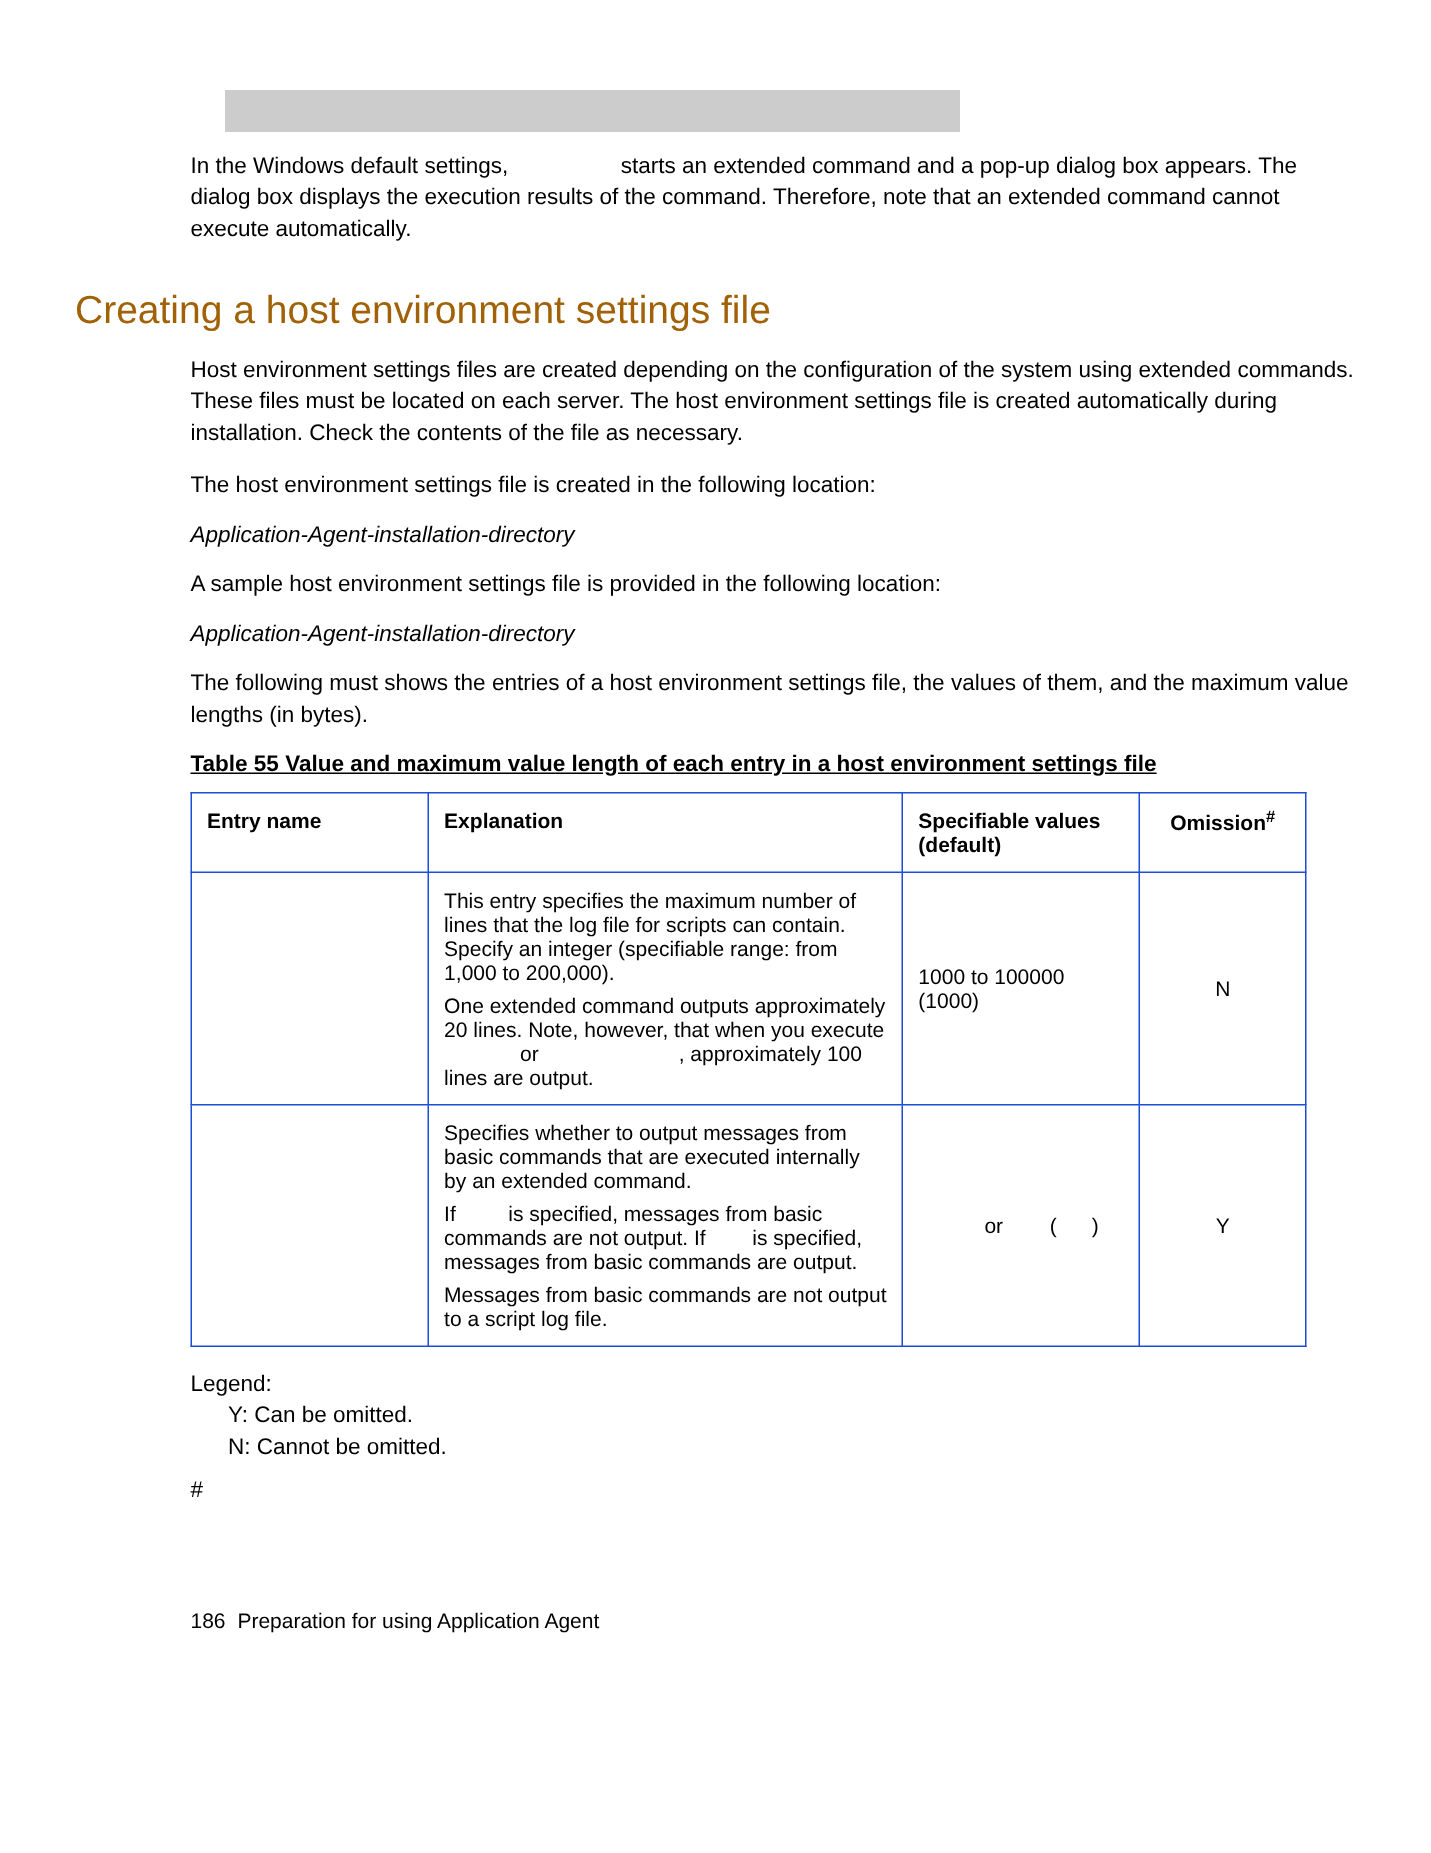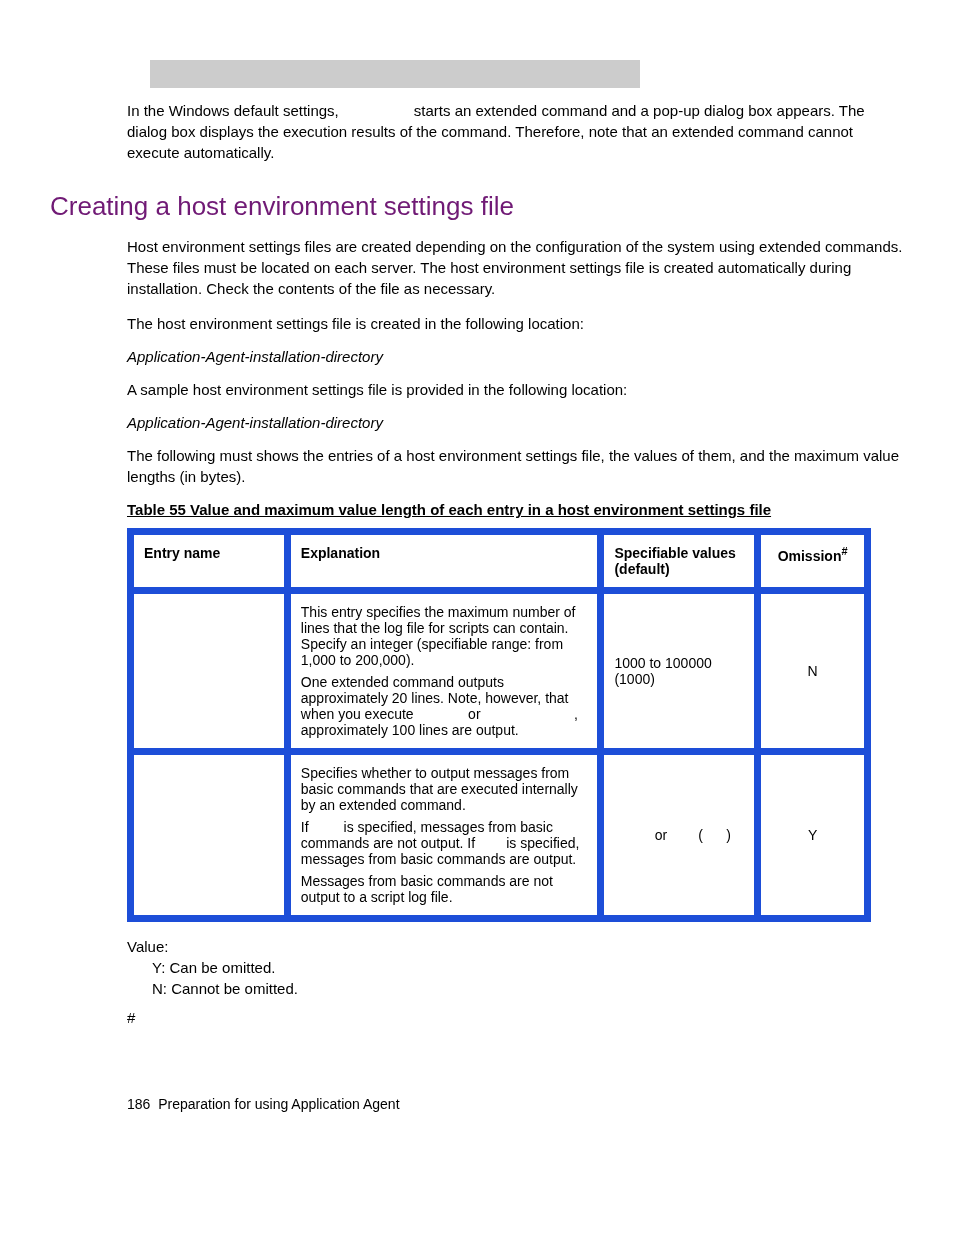--- a/index.html
+++ b/index.html
@@ -22,39 +22,39 @@
       margin: 0 0 14px 77px;
       font-size: 15px;
       line-height: 1.4;
     }
     .italic-text {
       font-style: italic;
       margin: 0 0 14px 77px;
       font-size: 15px;
     }
     h2 {
-      color: #701a75;
+      color: #a16207;
       font-weight: normal;
       font-size: 26px;
       margin: 28px 0 14px 0;
     }
     .table-caption {
       font-weight: bold;
       margin: 14px 0 10px 77px;
       font-size: 15px;
       text-decoration: underline;
     }
     table {
       border-collapse: collapse;
       margin: 0 0 16px 77px;
       width: calc(100% - 110px);
       font-size: 14px;
     }
     th, td {
-      border: 7px solid #1d4ed8;
+      border: 1px solid #1d4ed8;
       padding: 10px 10px;
       text-align: left;
       vertical-align: top;
     }
     th {
       font-weight: bold;
     }
     td.center {
       text-align: center;
       vertical-align: middle;
@@ -133,21 +133,21 @@
         <div>Specifies whether to output messages from basic commands that are executed internally by an extended command.</div>
         <div style="margin-top:6px">If &nbsp;&nbsp;&nbsp;&nbsp;&nbsp;&nbsp;&nbsp; is specified, messages from basic commands are not output. If &nbsp;&nbsp;&nbsp;&nbsp;&nbsp;&nbsp; is specified, messages from basic commands are output.</div>
         <div style="margin-top:6px">Messages from basic commands are not output to a script log file.</div>
       </td>
       <td class="center">&nbsp;&nbsp;&nbsp;&nbsp;&nbsp;&nbsp; or &nbsp;&nbsp;&nbsp;&nbsp;&nbsp;&nbsp; (&nbsp;&nbsp;&nbsp;&nbsp;&nbsp;&nbsp;)</td>
       <td class="center">Y</td>
     </tr>
   </tbody>
 </table>
 
-<p class="legend">Value:</p>
+<p class="legend">Legend:</p>
 <p class="legend-item">Y: Can be omitted.</p>
 <p class="legend-item">N: Cannot be omitted.</p>
 <p class="hash">#</p>
 
 <div class="footer">
   <span class="footer-page">186</span>
   <span>Preparation for using Application Agent</span>
 </div>
 
 </body></html>

